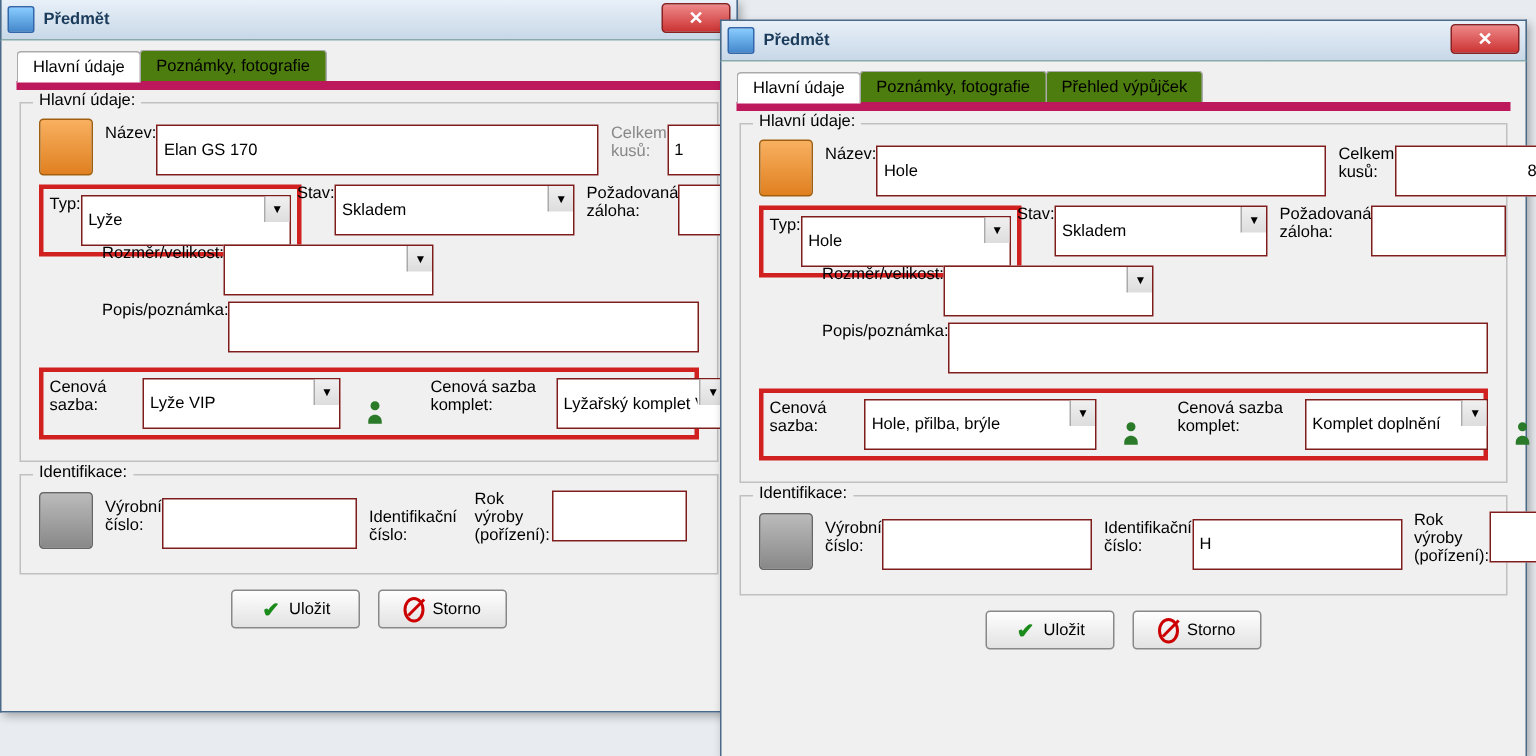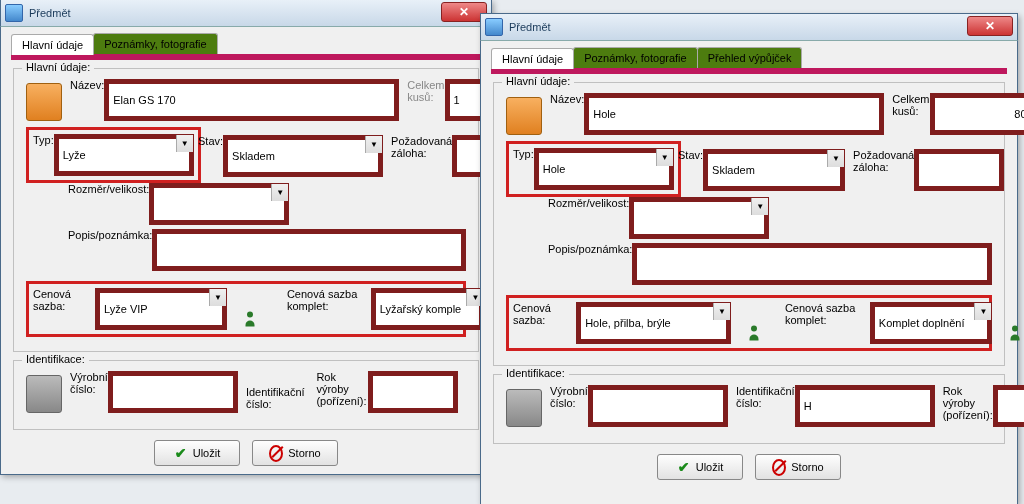--- a/index.html
+++ b/index.html
@@ -1,29 +1,29 @@
 <!DOCTYPE html>
 <html><head>
 <meta charset="utf-8">
 <style>
 body{margin:0;font:11px Tahoma,Arial,sans-serif;background:#e8ecf0;color:#000;width:1024px;height:504px;position:relative;overflow:hidden}
 .window{position:absolute;background:#f0f0f0;border:1px solid #4a6a8a;border-top:none;box-shadow:2px 2px 6px rgba(0,0,0,.3)}
 .titlebar{height:26px;background:linear-gradient(#e8f0f8,#c8d8e8);border:1px solid #4a6a8a;border-bottom:1px solid #8aa;margin:-1px -1px 0;display:flex;align-items:center;padding:0 4px;position:relative}
 .titlebar-icon{width:16px;height:16px;margin-right:6px;background:linear-gradient(#8cf,#48c);border:1px solid #36a;border-radius:2px}
-.title-text{color:#1a3a5a;font-weight:normal}
+.title-text{color:#1a3a5a;font-weight:bold}
 .close-btn{position:absolute;right:4px;top:2px;width:44px;height:18px;background:linear-gradient(#e88,#c33);border:1px solid #822;border-radius:3px;color:#fff;display:flex;align-items:center;justify-content:center;font-weight:bold;font-size:12px}
 .tabs{display:flex;margin:6px 10px 0;border-bottom:6px solid #be185d}
 .tab{padding:4px 10px;border:1px solid #aaa;border-bottom:none;background:#4d7c0f;margin-right:-1px;border-radius:3px 3px 0 0;cursor:pointer}
 .tab.active{background:#fff;position:relative;top:1px}
 .groupbox{border:1px solid #c0c0c0;margin:8px 12px;padding:10px 12px 12px;position:relative}
 .groupbox>.legend{position:absolute;top:-8px;left:8px;background:#f0f0f0;padding:0 4px}
 .row{display:flex;align-items:flex-end;margin-bottom:4px}
 .field{display:flex;flex-direction:row;margin-right:8px}
 .field label{margin-bottom:3px}
-input[type=text],select{font:11px Tahoma,Arial,sans-serif;border:5px solid #7f1d1d;background:#fff;height:19px;padding:16px 4px;box-sizing:border-box}
+input[type=text],select{font:11px Tahoma,Arial,sans-serif;border:1px solid #7f1d1d;background:#fff;height:19px;padding:16px 4px;box-sizing:border-box}
 .combo{position:relative;display:inline-block}
 .combo input{width:100%;padding-right:18px}
 .combo .arrow{position:absolute;right:1px;top:1px;width:16px;height:17px;background:linear-gradient(#f0f0f0,#ddd);border-left:1px solid #aaa;display:flex;align-items:center;justify-content:center;font-size:8px;cursor:pointer}
 .icon-doc{width:34px;height:36px;background:linear-gradient(#f8b060,#e08020);border:1px solid #a06010;border-radius:3px;margin-right:8px;flex-shrink:0}
 .person-icon{width:22px;height:22px;display:flex;align-items:center;justify-content:center;cursor:pointer;margin-left:4px;flex-shrink:0}
 .person-icon svg{width:18px;height:18px}
 .highlight{border:3px solid #d02020;padding:4px;margin:2px 0}
 .buttons{display:flex;justify-content:center;gap:12px;margin:10px 0 14px}
 .btn{min-width:84px;height:24px;border:1px solid #888;background:linear-gradient(#fefefe,#e2e2e2);display:flex;align-items:center;justify-content:center;gap:5px;cursor:pointer;border-radius:3px}
 .btn .ico{width:14px;height:14px;display:flex;align-items:center;justify-content:center}

